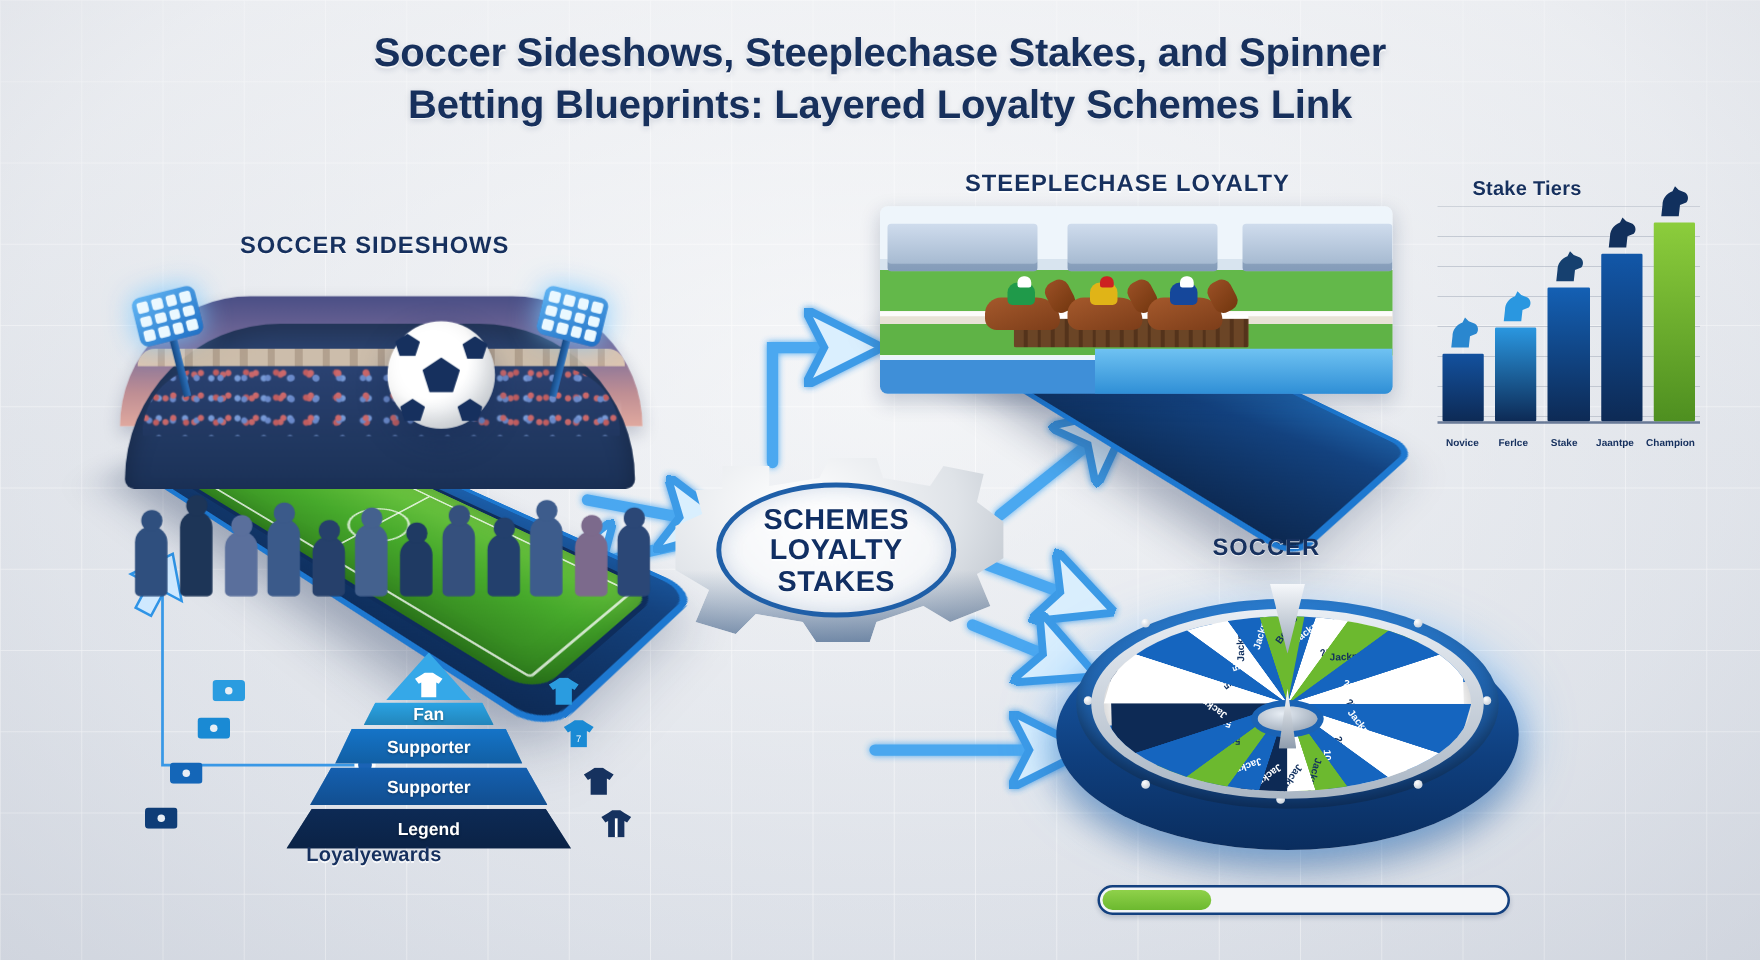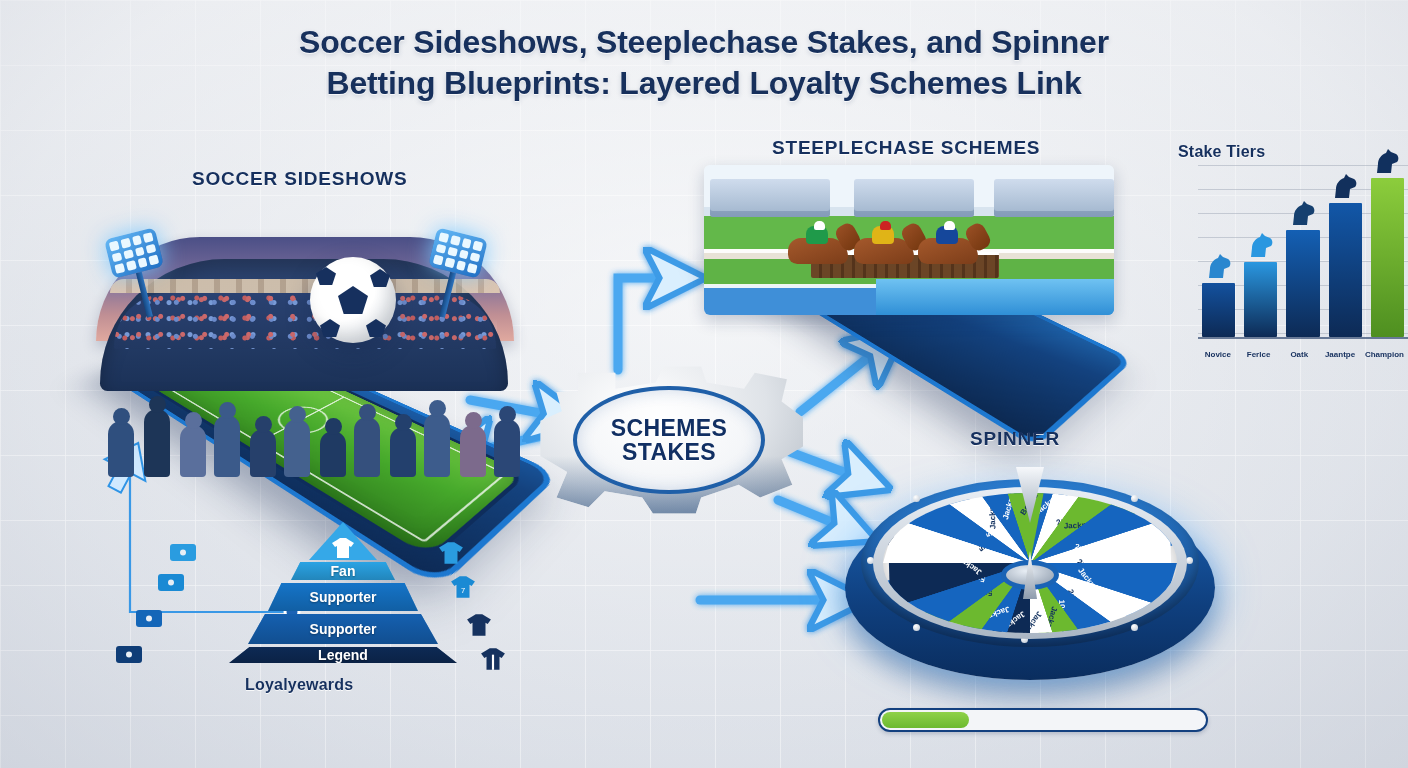--- a/index.html
+++ b/index.html
@@ -46,21 +46,21 @@
 
   
   .cap{
     position:absolute;
     color:#16305e;
     font-weight:bold;
     letter-spacing:.8px;
     text-shadow:0 1px 0 rgba(255,255,255,.8);
     white-space:nowrap;
   }
-  #cap-soccer{ left:192px; top:168px; font-size:19px; }
+  #cap-soccer{ left:192px; top:186px; font-size:19px; }
   #cap-steeple{ left:772px; top:137px; font-size:19px; }
   #cap-spinner{ left:970px; top:428px; font-size:19px; }
   #cap-tiers{ left:1178px; top:143px; font-size:16px; letter-spacing:.2px;}
   #cap-pyramid{ left:245px; top:676px; font-size:16px; letter-spacing:.2px;}
 
   
   #stadium{ position:absolute; left:60px; top:205px; width:490px; height:270px; }
   .plinth{
     position:absolute; left:18px; top:120px; width:450px; height:185px;
     background:linear-gradient(170deg,#1f6fc4,#14427e 45%,#0d2a55);
@@ -178,21 +178,21 @@
     border-top:3px solid #ffffff; border-radius:2px; }
   .horse{ position:absolute; bottom:34%; width:70px; height:46px; }
   .horse .body{ position:absolute; left:0; bottom:0; width:60px;height:26px;border-radius:14px 20px 8px 10px;
     background:linear-gradient(160deg,#a5592c,#7c3d19); }
   .horse .neck{ position:absolute; right:0; bottom:14px; width:20px;height:26px;border-radius:8px;
     background:linear-gradient(160deg,#9a4f25,#73370f); transform:rotate(-28deg); }
   .horse .jockey{ position:absolute; left:18px; bottom:20px; width:22px;height:18px;border-radius:8px 8px 4px 4px; }
   .horse .cap{ position:absolute; left:26px; bottom:34px; width:11px;height:9px;border-radius:5px 5px 2px 2px; }
 
   
-  #chart{ position:absolute; left:1150px; top:165px; width:210px; height:200px;margin-left:48px; }
+  #chart{ position:absolute; left:1150px; top:165px; width:210px; height:200px; }
   .chart-grid{ position:absolute; left:0; right:0; top:0; bottom:26px;
     background:repeating-linear-gradient(to bottom, rgba(150,160,175,.45) 0 1px, transparent 1px 24px); }
   .chart-axis{ position:absolute; left:0; right:0; bottom:26px; height:2px; background:#16305e; opacity:.6;}
   .bars{ position:absolute; left:4px; right:4px; bottom:28px; top:8px; display:flex; align-items:flex-end; gap:9px; }
   .barwrap{ flex:1; position:relative; height:100%; display:flex; align-items:flex-end; }
   .bar{ width:100%; border-radius:1px; position:relative; }
   .horse-icn{ position:absolute; left:50%; transform:translateX(-50%); bottom:100%; margin-bottom:4px;
     width:28px;height:26px; }
   .horse-icn svg{ width:100%; height:100%; display:block; }
   .xlabels{ position:absolute; left:4px; right:4px; bottom:6px; display:flex; gap:9px; }
@@ -406,21 +406,21 @@
       <span class="fan" style="left:182px;height:58px;background:#44618e"></span>
       <span class="fan" style="left:218px;height:46px;background:#1f3a63"></span>
       <span class="fan" style="left:252px;height:60px;background:#35507d"></span>
       <span class="fan" style="left:288px;height:50px;background:#23406d"></span>
       <span class="fan" style="left:322px;height:64px;background:#3d5c8c"></span>
       <span class="fan" style="left:358px;height:52px;background:#7c6a8c"></span>
       <span class="fan" style="left:392px;height:58px;background:#2b4776"></span>
     </div>
   </div>
 
-  <div id="cap-steeple" class="cap">STEEPLECHASE SCHEMES</div>
+  <div id="cap-steeple" class="cap">STEEPLECHASE LOYALTY</div>
   <div id="race">
     <div class="race-plinth"></div>
     <div class="race-img">
       <div class="grandstand" style="left:6px"></div>
       <div class="grandstand" style="left:150px"></div>
       <div class="grandstand" style="left:290px"></div>
       <div class="rail" style="top:56%"></div>
       <div class="rail" style="top:79%"></div>
       <div class="water"></div>
       <div class="fence"></div>
@@ -492,48 +492,49 @@
               <svg viewBox="0 0 28 26">
                 <path d="M4 25 L5 16 C5 11 8 7 13 5 L15 1 L18 4 L23 6 C26 8 26 12 24 14 L19 16 L18 25 Z" fill="#11305e"></path>
               </svg>
             </div>
           </div>
         </div>
       </div>
     <div class="xlabels" id="chart-labels">
         <span>Novice</span>
         <span>Ferlce</span>
-        <span>Oatk</span>
+        <span>Stake</span>
         <span>Jaantpe</span>
         <span>Champion</span>
       </div>
   </div>
 
   <div id="gear">
     <div class="gear-body">
       <div class="gear-teeth-dark"></div>
     </div>
     <div class="gear-ring"></div>
     <div class="gear-text">
       <span>SCHEMES</span>
+      <span>LOYALTY</span>
       <span>STAKES</span>
     </div>
   </div>
 
   <div id="pyr">
     <div class="ptop">
       <svg class="shirt" viewBox="0 0 24 20">
         <path d="M6 2 L9 0 L15 0 L18 2 L23 5 L20 9 L18 8 L18 20 L6 20 L6 8 L4 9 L1 5 Z" fill="#ffffff"></path>
       </svg>
     </div>
     <div id="pyr-steps">
         <div class="pstep trap" style="width: 104px; height: 18px; background: linear-gradient(rgb(42, 163, 228), rgba(0, 0, 0, 0.18)) rgb(42, 163, 228);">Fan</div>
         <div class="pstep trap" style="width: 150px; height: 28px; background: linear-gradient(rgb(21, 116, 200), rgba(0, 0, 0, 0.18)) rgb(21, 116, 200);">Supporter</div>
         <div class="pstep trap" style="width: 190px; height: 30px; background: linear-gradient(rgb(21, 96, 176), rgba(0, 0, 0, 0.18)) rgb(21, 96, 176);">Supporter</div>
-        <div class="pstep trap" style="width: 228px; height: 16px; background: linear-gradient(rgb(13, 42, 85), rgba(0, 0, 0, 0.18)) rgb(13, 42, 85); text-align: right;">Legend</div>
+        <div class="pstep trap" style="width: 228px; height: 32px; background: linear-gradient(rgb(13, 42, 85), rgba(0, 0, 0, 0.18)) rgb(13, 42, 85); text-align: right;">Legend</div>
       </div>
 
     <svg class="ticket-ic" style="left:-58px;top:22px" viewBox="0 0 26 17">
       <rect x="0" y="0" width="26" height="17" rx="3" fill="#2a9ce0"></rect>
         <circle cx="13" cy="8.5" r="3" fill="#e8eef5"></circle>
     </svg>
     <svg class="ticket-ic" style="left:-70px;top:52px" viewBox="0 0 26 17">
       <rect x="0" y="0" width="26" height="17" rx="3" fill="#1a8ad4"></rect>
         <circle cx="13" cy="8.5" r="3" fill="#e8eef5"></circle>
     </svg>
@@ -556,21 +557,21 @@
     <svg class="shirt-ic" style="left:238px;top:92px" viewBox="0 0 24 20">
       <path d="M6 2 L9 0 L15 0 L18 2 L23 5 L20 9 L18 8 L18 20 L6 20 L6 8 L4 9 L1 5 Z" fill="#16325f"></path>
     </svg>
     <svg class="shirt-ic" style="left:252px;top:126px" viewBox="0 0 24 20">
       <path d="M6 2 L9 0 L15 0 L18 2 L23 5 L20 9 L18 8 L18 20 L6 20 L6 8 L4 9 L1 5 Z" fill="#16325f"></path>
       <rect x="11" y="6" width="2" height="14" fill="#ffffff"></rect>
     </svg>
   </div>
   <div id="cap-pyramid" class="cap">Loyalyewards</div>
 
-  <div id="cap-spinner" class="cap">SPINNER</div>
+  <div id="cap-spinner" class="cap">SOCCER</div>
   <div id="spin">
     <div class="wheel-base"></div>
     <div class="wheel-rim">
       <span class="stud" style="left:6px;top:78px"></span>
       <span class="stud" style="left:52px;top:16px"></span>
       <span class="stud" style="left:160px;top:4px"></span>
       <span class="stud" style="left:270px;top:16px"></span>
       <span class="stud" style="right:6px;top:78px"></span>
       <span class="stud" style="left:270px;bottom:16px"></span>
       <span class="stud" style="left:160px;bottom:4px"></span>

